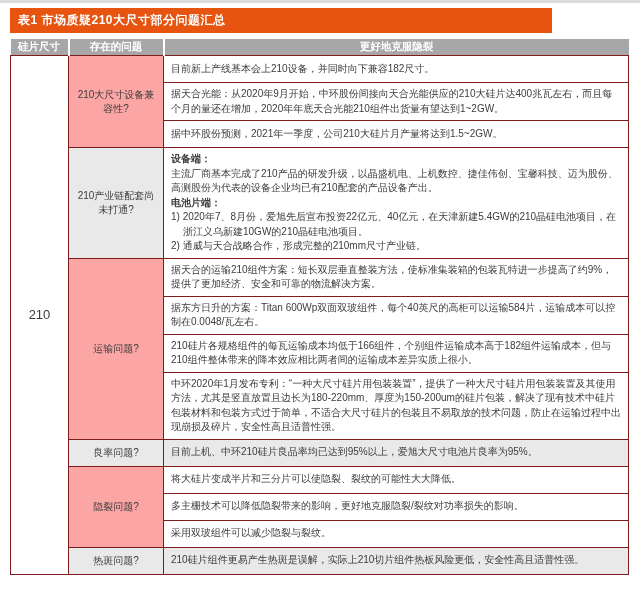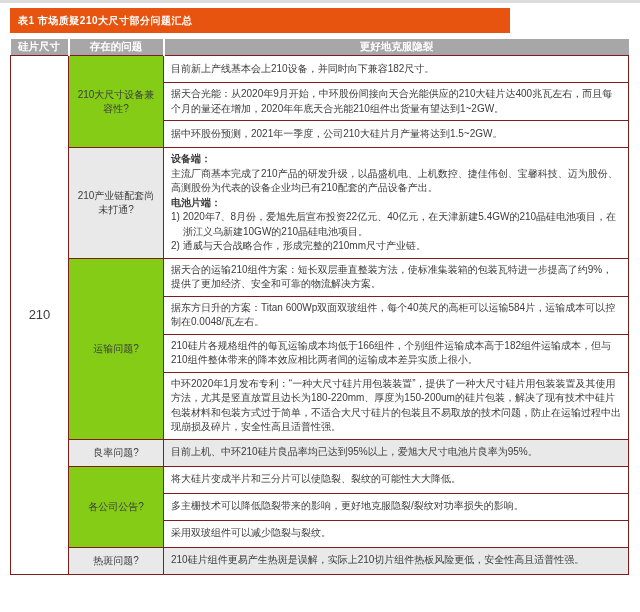--- a/index.html
+++ b/index.html
@@ -2,36 +2,36 @@
 <html><head>
 <meta charset="utf-8">
 <style>
   html,body{margin:0;padding:0;background:#ffffff;}
   .page{
     position:relative;width:640px;height:612px;background:#ffffff;overflow:hidden;
     font-family:"Liberation Sans","DejaVu Sans",sans-serif;
   }
   .topline{position:absolute;top:0;left:0;width:640px;height:3px;background:#dcdcdc;}
   .titlebar{
-    position:absolute;left:10px;top:8px;width:500px;height:25px;box-sizing:border-box;
-    background:#e65410;color:#ffffff;font-weight:bold;font-size:10px;line-height:25px;
+    position:absolute;left:10px;top:8px;width:542px;height:25px;box-sizing:border-box;
+    background:#e65410;color:#ffffff;font-weight:bold;font-size:12px;line-height:25px;
     padding-left:8px;letter-spacing:0.5px;white-space:nowrap;overflow:hidden;
   }
   table.maintable{
     position:absolute;left:10px;top:39px;width:618px;border-collapse:collapse;table-layout:fixed;
     font-size:10px;color:#3c3c3c;
   }
   th{
     background:#a7a7a7;color:#ffffff;font-size:10.5px;font-weight:bold;height:16px;
     text-align:center;padding:0;border:none;
   }
   th.sep{border-left:2px solid #ffffff;}
   td{border:1px solid #7f1d1d;vertical-align:middle;box-sizing:border-box;}
   td.size-cell{text-align:center;font-size:13px;color:#3c3c3c;background:#ffffff;}
-  td.prob{text-align:center;padding:3px 4px;line-height:1.4;background:#84cc16;}
+  td.prob{text-align:center;padding:3px 4px;line-height:1.4;background:#fca5a5;}
   td.sol{padding:4px 7px;line-height:1.45;text-align:left;background:#ffffff;}
   td.shade{background:#e9e9e9;}
   tr.h27 td{height:27px;}
   .subhead{font-weight:bold;}
   .hang{padding-left:12px;text-indent:-12px;}
   .source{
     position:absolute;top:620px;right:12px;
     font-family:"Liberation Serif","DejaVu Serif",serif;
     font-size:10px;color:#4a4a4a;letter-spacing:1px;white-space:nowrap;
   }
@@ -95,21 +95,21 @@
       <tr>
         <td class="sol">中环2020年1月发布专利：“一种大尺寸硅片用包装装置”，提供了一种大尺寸硅片用包装装置及其使用方法，尤其是竖直放置且边长为180-220mm、厚度为150-200um的硅片包装，解决了现有技术中硅片包装材料和包装方式过于简单，不适合大尺寸硅片的包装且不易取放的技术问题，防止在运输过程中出现崩损及碎片，安全性高且适普性强。</td>
       </tr>
 
       <tr class="h27">
         <td class="prob shade">良率问题?</td>
         <td class="sol shade">目前上机、中环210硅片良品率均已达到95%以上，爱旭大尺寸电池片良率为95%。</td>
       </tr>
 
       <tr class="h27">
-        <td class="prob" rowspan="3">各公司公告?</td>
+        <td class="prob" rowspan="3">隐裂问题?</td>
         <td class="sol">将大硅片变成半片和三分片可以使隐裂、裂纹的可能性大大降低。</td>
       </tr>
       <tr class="h27">
         <td class="sol">多主栅技术可以降低隐裂带来的影响，更好地克服隐裂/裂纹对功率损失的影响。</td>
       </tr>
       <tr class="h27">
         <td class="sol">采用双玻组件可以减少隐裂与裂纹。</td>
       </tr>
 
       <tr class="h27">

